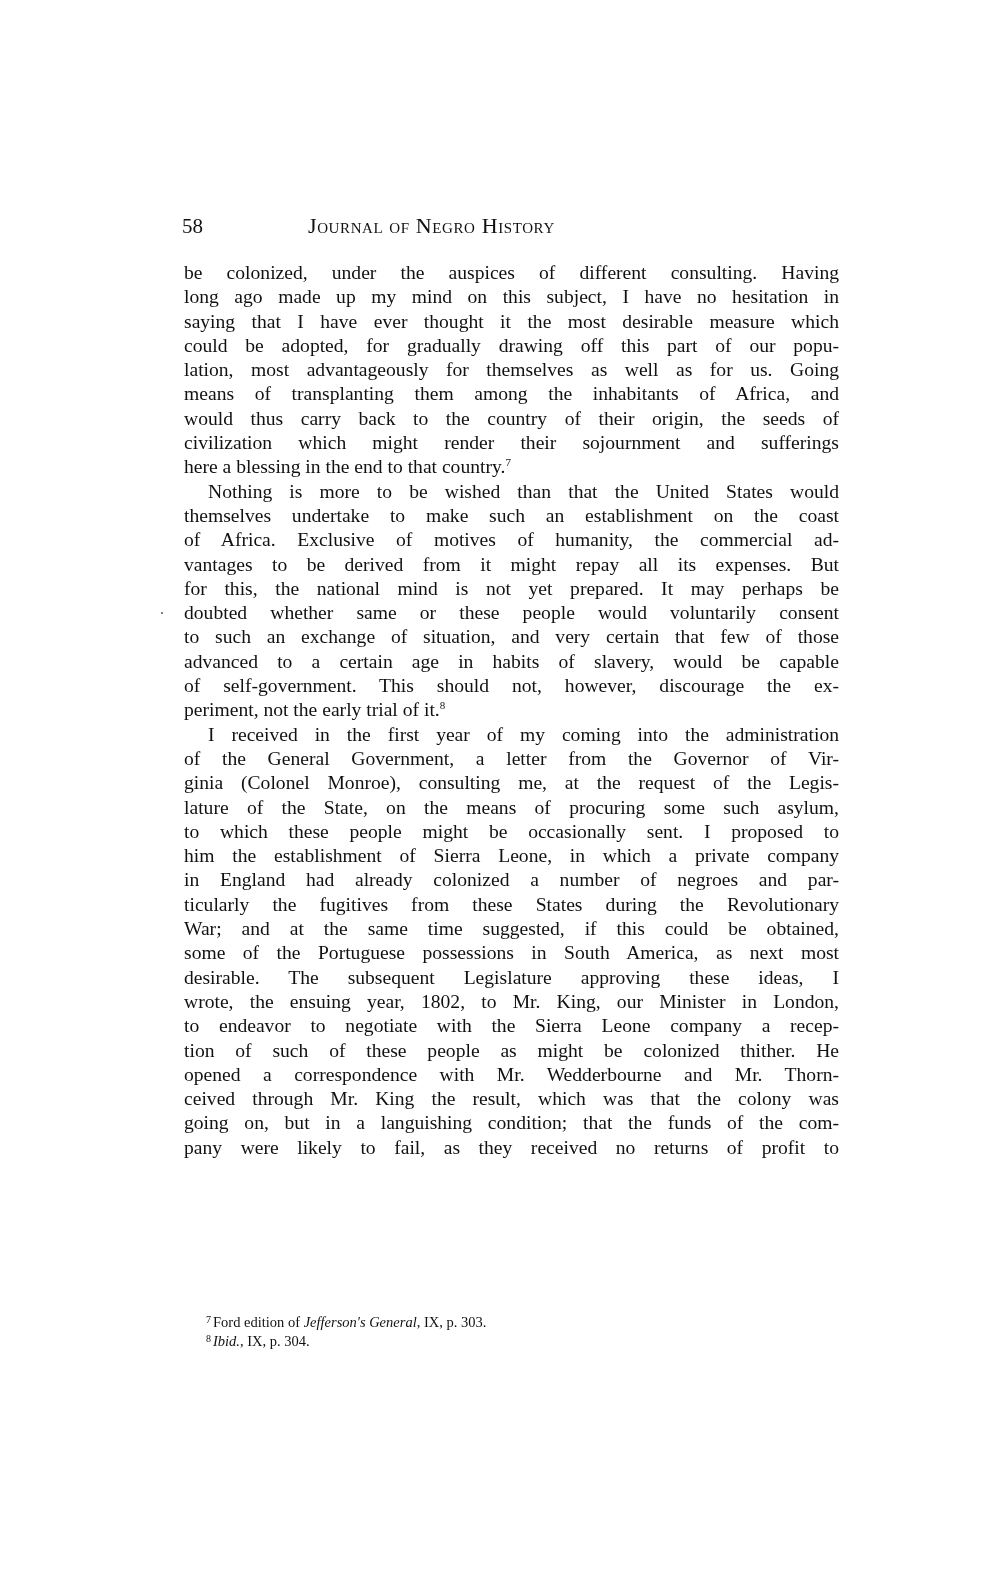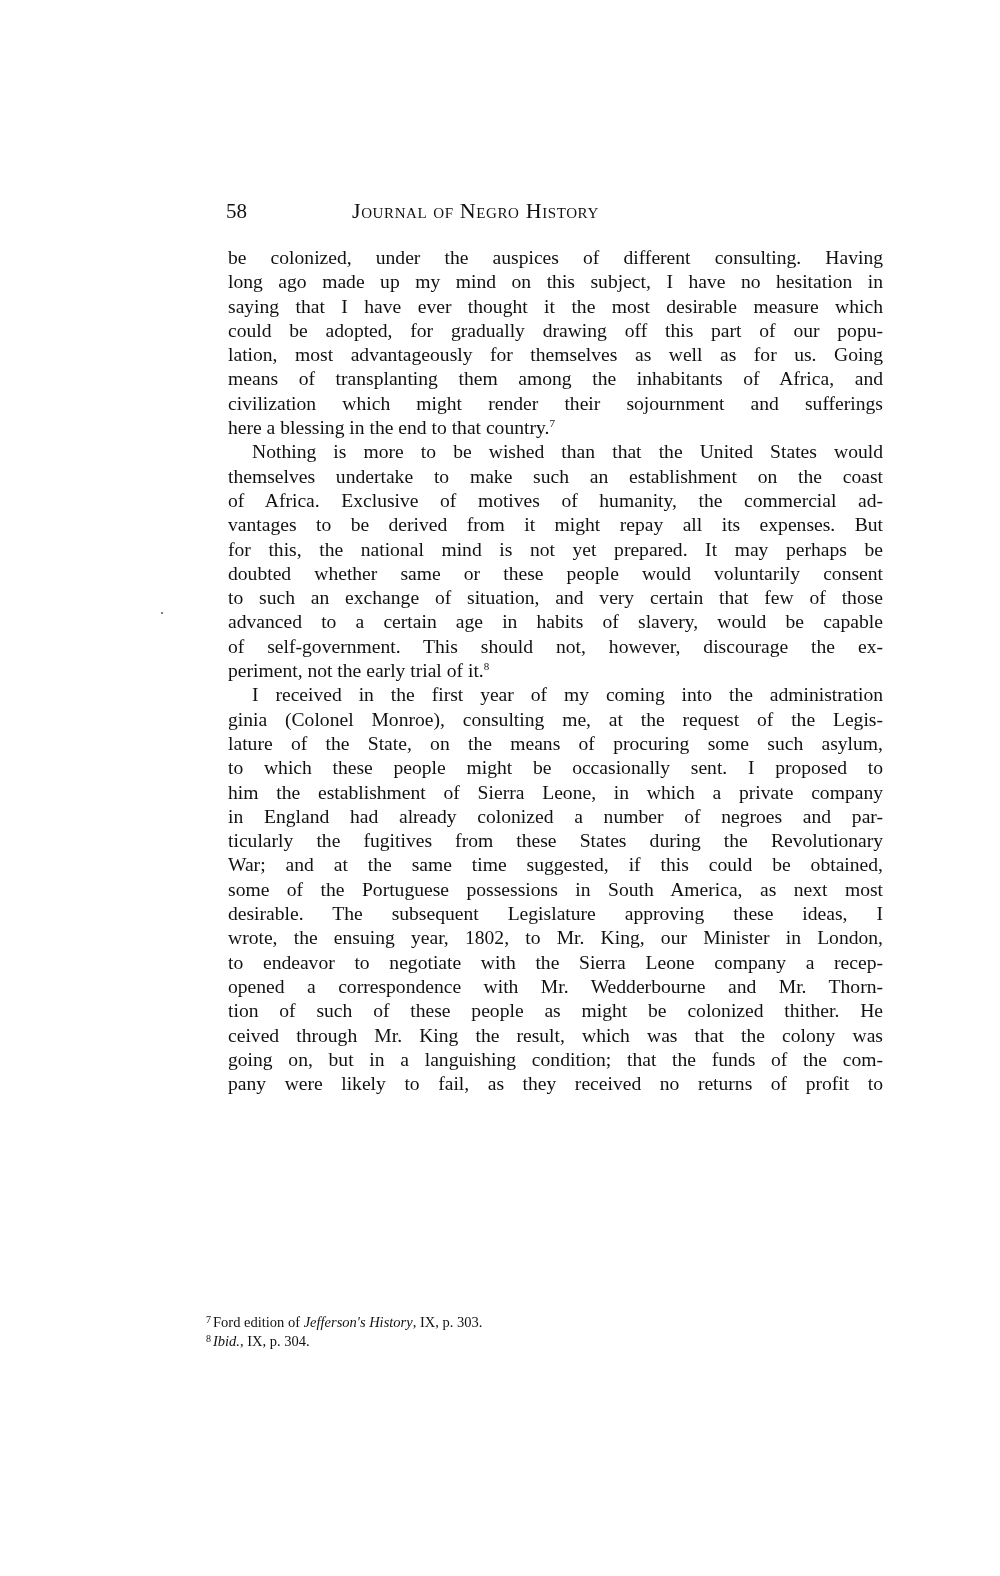--- a/index.html
+++ b/index.html
@@ -11,23 +11,22 @@
       width: 1000px;
       height: 1576px;
       position: relative;
       overflow: hidden;
       font-family: "Liberation Serif", "DejaVu Serif", serif;
       color: #111111;
     }
     .page {
       position: absolute;
       left: 184px;
-      top: 196px;
+      top: 211px;
       width: 655px;
-      margin-left: 44px;
     }
     .running-head {
       position: relative;
       height: 30px;
       font-size: 21px;
       line-height: 30px;
     }
     .page-number {
       position: absolute;
       left: -2px;
@@ -108,57 +107,59 @@
 
   <div class="body-text">
 
     <p>
       <span class="line">be colonized, under the auspices of different consulting. Having</span>
       <span class="line">long ago made up my mind on this subject, I have no hesitation in</span>
       <span class="line">saying that I have ever thought it the most desirable measure which</span>
       <span class="line">could be adopted, for gradually drawing off this part of our popu-</span>
       <span class="line">lation, most advantageously for themselves as well as for us. Going</span>
       <span class="line">means of transplanting them among the inhabitants of Africa, and</span>
+      <span class="line">would thus carry back to the country of their origin, the seeds of</span>
       <span class="line">civilization which might render their sojournment and sufferings</span>
       <span class="line last"><span>here a blessing in the end to that country.</span><sup>7</sup></span>
     </p>
 
     <p>
       <span class="line indent">Nothing is more to be wished than that the United States would</span>
       <span class="line">themselves undertake to make such an establishment on the coast</span>
       <span class="line">of Africa. Exclusive of motives of humanity, the commercial ad-</span>
       <span class="line">vantages to be derived from it might repay all its expenses. But</span>
       <span class="line">for this, the national mind is not yet prepared. It may perhaps be</span>
       <span class="line">doubted whether same or these people would voluntarily consent</span>
       <span class="line">to such an exchange of situation, and very certain that few of those</span>
       <span class="line">advanced to a certain age in habits of slavery, would be capable</span>
       <span class="line">of self-government. This should not, however, discourage the ex-</span>
       <span class="line last"><span>periment, not the early trial of it.</span><sup>8</sup></span>
     </p>
 
     <p>
       <span class="line indent">I received in the first year of my coming into the administration</span>
+      <span class="line">of the General Government, a letter from the Governor of Vir-</span>
       <span class="line">ginia (Colonel Monroe), consulting me, at the request of the Legis-</span>
       <span class="line">lature of the State, on the means of procuring some such asylum,</span>
       <span class="line">to which these people might be occasionally sent. I proposed to</span>
       <span class="line">him the establishment of Sierra Leone, in which a private company</span>
       <span class="line">in England had already colonized a number of negroes and par-</span>
       <span class="line">ticularly the fugitives from these States during the Revolutionary</span>
       <span class="line">War; and at the same time suggested, if this could be obtained,</span>
       <span class="line">some of the Portuguese possessions in South America, as next most</span>
       <span class="line">desirable. The subsequent Legislature approving these ideas, I</span>
       <span class="line">wrote, the ensuing year, 1802, to Mr. King, our Minister in London,</span>
       <span class="line">to endeavor to negotiate with the Sierra Leone company a recep-</span>
+      <span class="line">tion of such of these people as might be colonized thither. He</span>
       <span class="line">opened a correspondence with Mr. Wedderbourne and Mr. Thorn-</span>
-      <span class="line">tion of such of these people as might be colonized thither. He</span>
       <span class="line">ceived through Mr. King the result, which was that the colony was</span>
       <span class="line">going on, but in a languishing condition; that the funds of the com-</span>
       <span class="line">pany were likely to fail, as they received no returns of profit to</span>
     </p>
   </div>
 </div>
 
 <div class="margin-dot"></div>
 
 <div class="footnotes">
-  <span class="footnote"><sup>7</sup><span>Ford edition of </span><span class="it">Jefferson's History</span><span>, IX, p. 303.</span></span>
+  <span class="footnote"><sup>7</sup><span>Ford edition of </span><span class="it">Jefferson's General</span><span>, IX, p. 303.</span></span>
   <span class="footnote"><sup>8</sup><span></span><span class="it">Ibid.</span><span>, IX, p. 304.</span></span>
 </div>
 
 </body></html>

